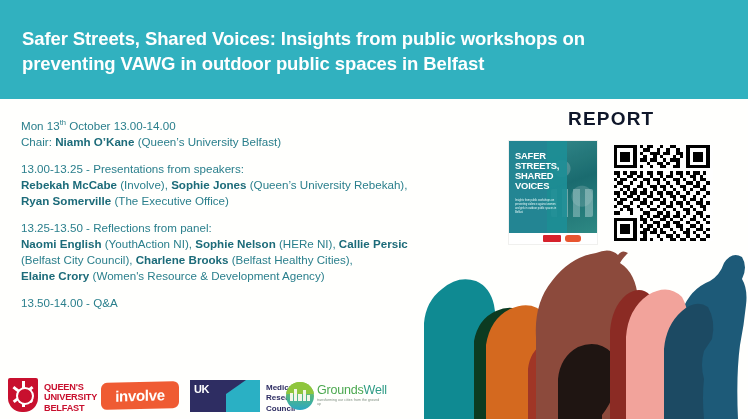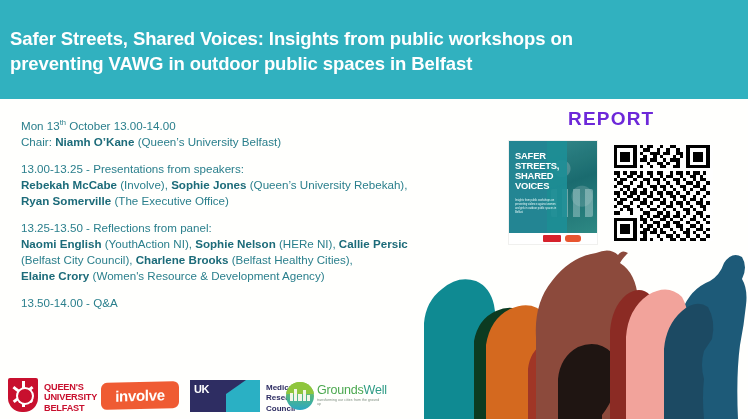--- a/index.html
+++ b/index.html
@@ -11,21 +11,21 @@
     position:relative;
   }
   .poster{position:relative;width:748px;height:419px;overflow:hidden;background:#fffffd;}
 
   
   .header-band{
     position:absolute;left:0;top:0;width:748px;height:99px;
     background:#31b1bf;
   }
   .header-title{
-    position:absolute;left:10px;top:26px;width:600px;
+    position:absolute;left:22px;top:26px;width:600px;
     color:#ffffff;
     font-size:18.5px;
     font-weight:bold;
     line-height:1.37;
     letter-spacing:-0.1px;
   }
 
   
   .programme{
     position:absolute;left:21px;top:118px;width:420px;
@@ -35,21 +35,21 @@
   }
   .prog-block{margin-bottom:11px;}
   .prog-block:last-child{margin-bottom:17px;}
   .prog-line{white-space:normal;}
   .prog-line b{font-weight:bold;color:#1c6b79;}
   .prog-line .sup{font-size:7.6px;vertical-align:super;}
 
   
   .report-label{
     position:absolute;left:568px;top:108px;
-    color:#6d28d9;
+    color:#0f172a;
     font-size:19px;
     font-weight:bold;
     letter-spacing:1.2px;
   }
   .report-row{position:absolute;left:509px;top:141px;width:230px;height:104px;}
 
   
   .cover{
     position:absolute;left:0px;top:0px;width:88px;height:103px;
     background:#701a75;

